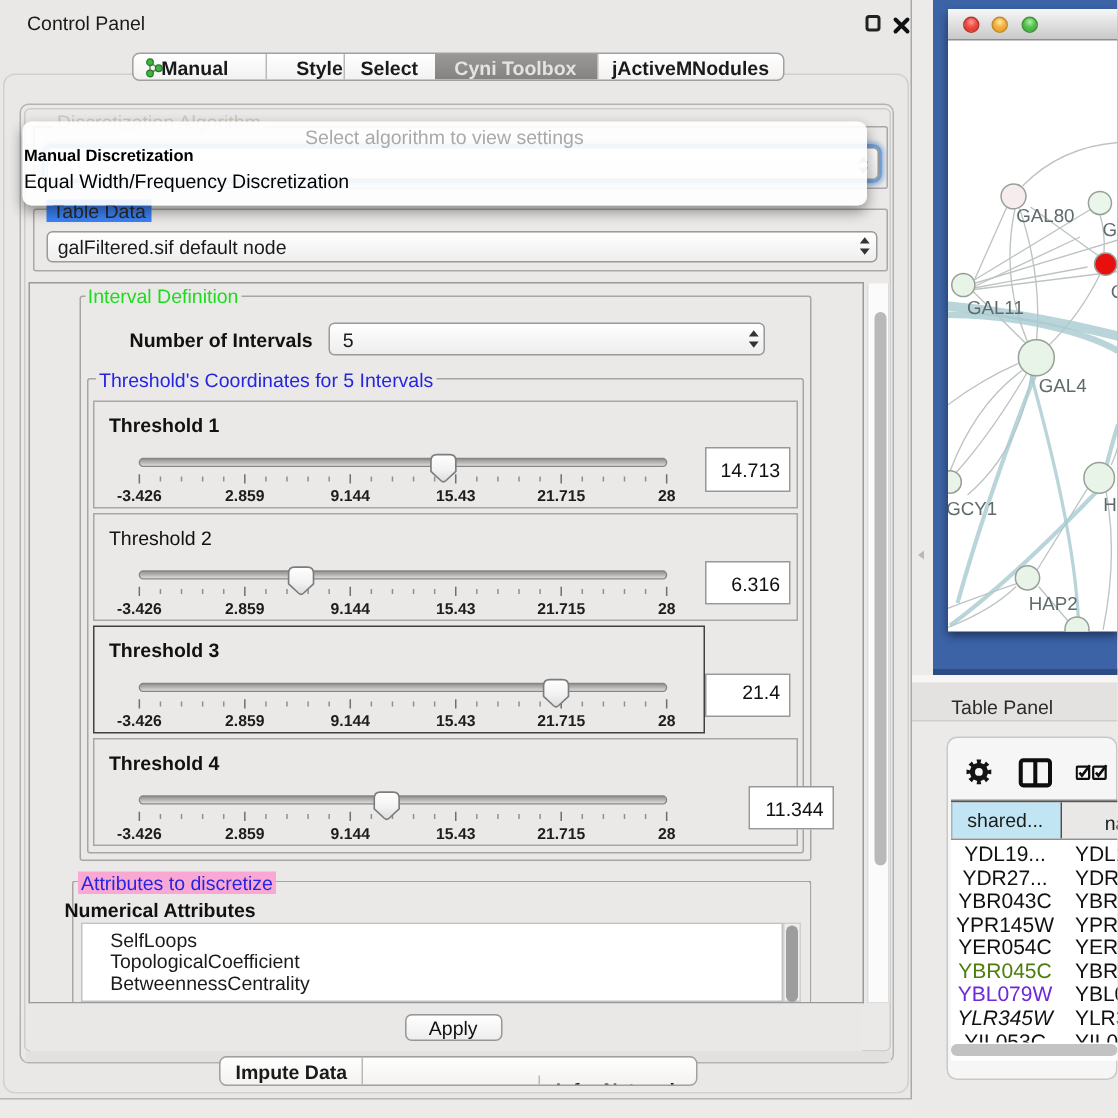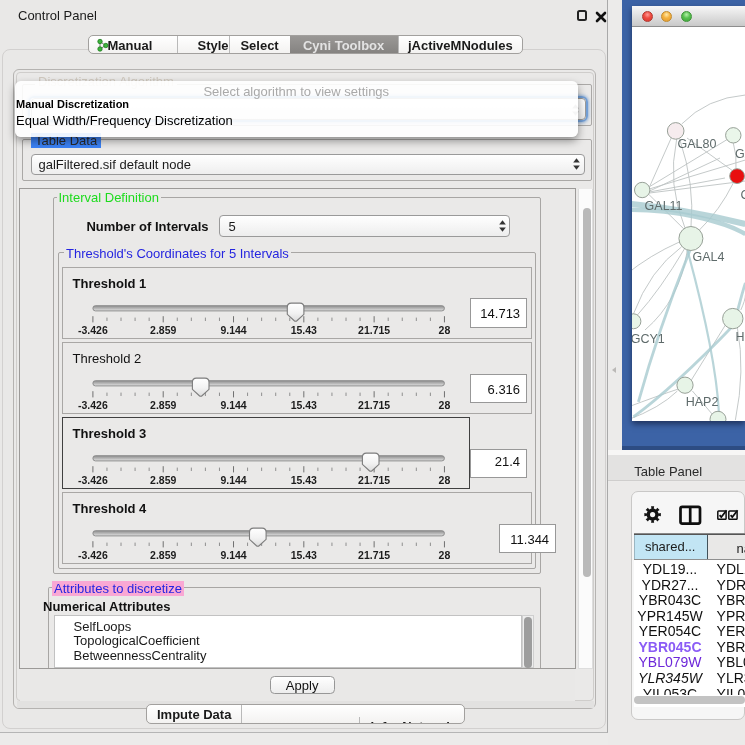--- a/index.html
+++ b/index.html
@@ -406,21 +406,21 @@
 <div class="abs" style="left:633.5px;top:560.9px;width:73px;text-align:center;font-size:14px;color:#111;">YDL19...</div>
 <div class="abs" style="left:716.6px;top:560.9px;font-size:14px;color:#111;">YDL1</div>
 <div class="abs" style="left:633.5px;top:576.5px;width:73px;text-align:center;font-size:14px;color:#111;">YDR27...</div>
 <div class="abs" style="left:716.6px;top:576.5px;font-size:14px;color:#111;">YDR2</div>
 <div class="abs" style="left:633.5px;top:592.0px;width:73px;text-align:center;font-size:14px;color:#111;">YBR043C</div>
 <div class="abs" style="left:716.6px;top:592.0px;font-size:14px;color:#111;">YBR0</div>
 <div class="abs" style="left:633.5px;top:607.6px;width:73px;text-align:center;font-size:14px;color:#111;">YPR145W</div>
 <div class="abs" style="left:716.6px;top:607.6px;font-size:14px;color:#111;">YPR1</div>
 <div class="abs" style="left:633.5px;top:623.2px;width:73px;text-align:center;font-size:14px;color:#111;">YER054C</div>
 <div class="abs" style="left:716.6px;top:623.2px;font-size:14px;color:#111;">YER0</div>
-<div class="abs" style="left:633.5px;top:638.8px;width:73px;text-align:center;font-size:14px;color:#8b5cf6;font-weight:bold;">YBR045C</div>
+<div class="abs" style="left:633.5px;top:638.8px;width:73px;text-align:center;font-size:14px;color:#4d7c0f;">YBR045C</div>
 <div class="abs" style="left:716.6px;top:638.8px;font-size:14px;color:#111;">YBR0</div>
 <div class="abs" style="left:633.5px;top:654.3px;width:73px;text-align:center;font-size:14px;color:#6d28d9;">YBL079W</div>
 <div class="abs" style="left:716.6px;top:654.3px;font-size:14px;color:#111;">YBL0</div>
 <div class="abs" style="left:633.5px;top:669.9px;width:73px;text-align:center;font-size:14px;color:#111;font-style:italic;">YLR345W</div>
 <div class="abs" style="left:716.6px;top:669.9px;font-size:14px;color:#111;">YLR3</div>
 <div class="abs" style="left:633.5px;top:685.5px;width:73px;text-align:center;font-size:14px;color:#111;">YIL053C</div>
 <div class="abs" style="left:716.6px;top:685.5px;font-size:14px;color:#111;">YIL0</div>
 
 <div class="abs" style="left:633.5px;top:694.5px;width:111.5px;height:12.3px;background:#fff;"></div>
 <div class="abs" style="left:634.3px;top:695.5px;width:110.7px;height:8.8px;background:#c3c3c3;border-radius:4.4px;"></div>

